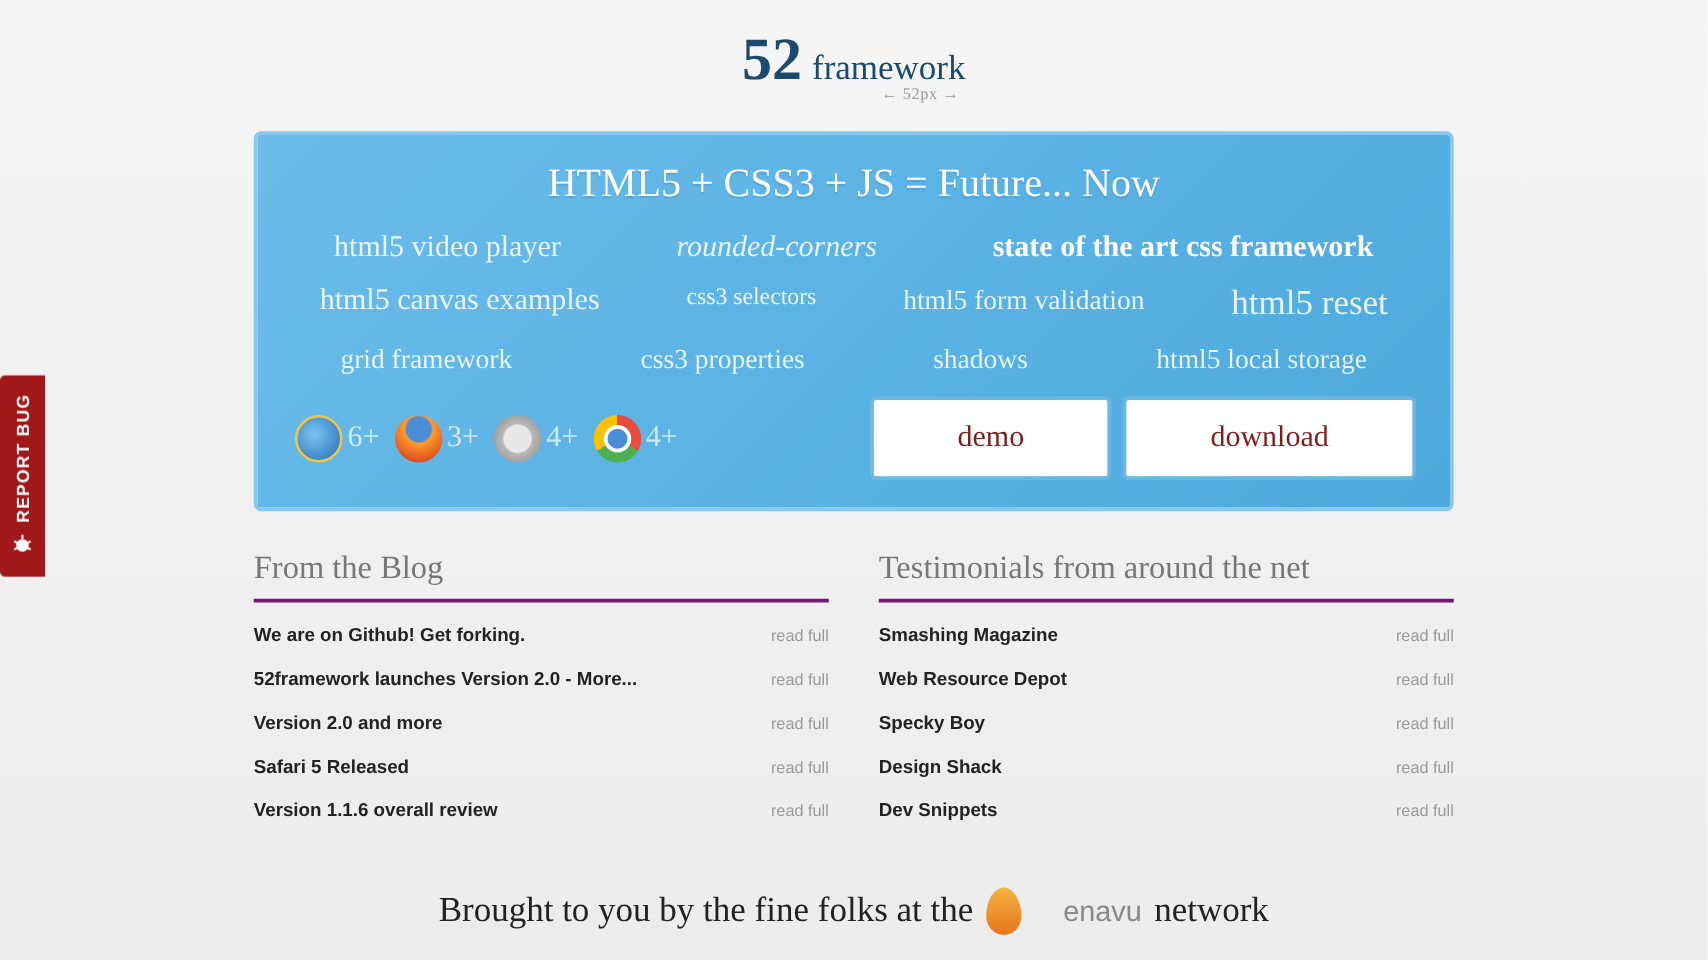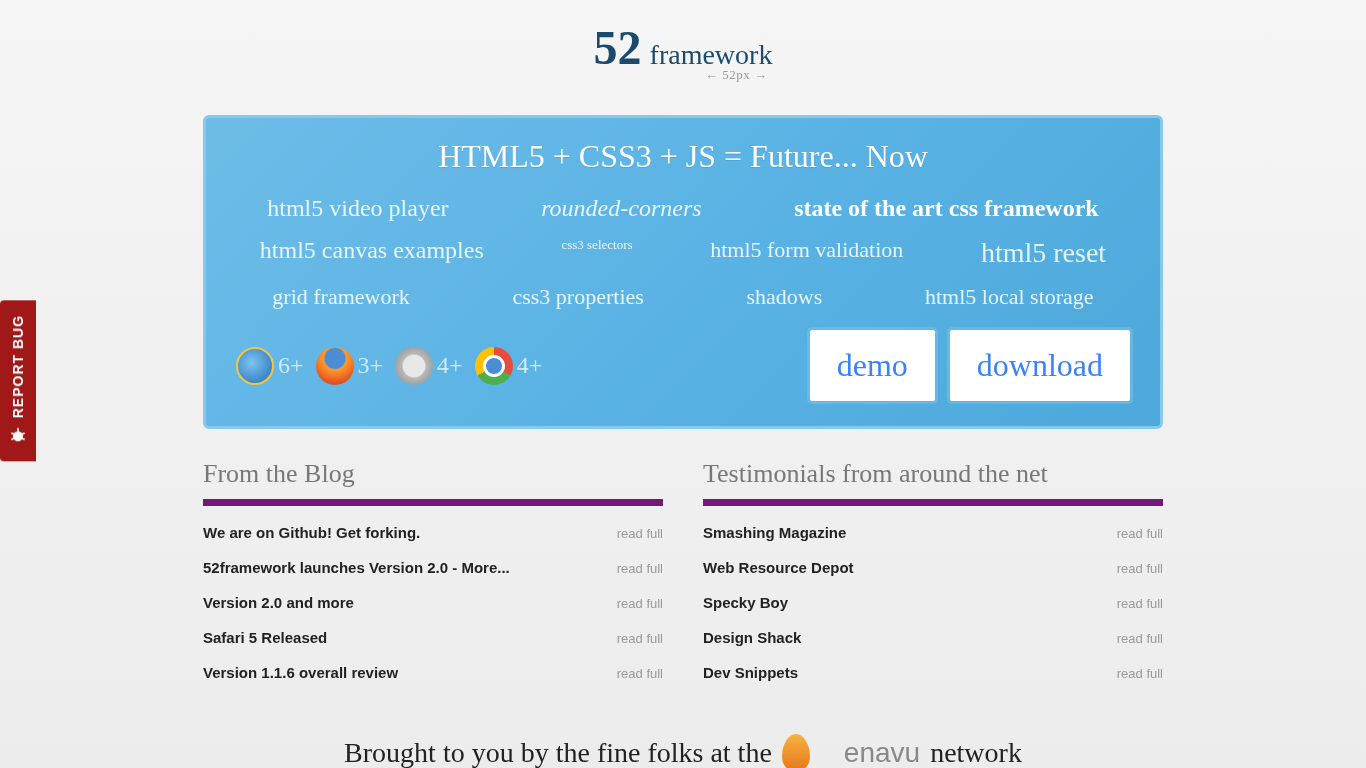--- a/index.html
+++ b/index.html
@@ -12,21 +12,21 @@
 }
 .container {
   width: 960px;
   margin: 0 auto;
   padding-top: 20px;
 }
 .header {
   display: flex;
   justify-content: center;
   align-items: center;
-  margin-bottom: 40px;
+  margin-bottom: 30px;
   flex-direction: column;
 }
 .logo {
   display: flex;
   align-items: baseline;
   gap: 8px;
 }
 .logo-52 {
   font-size: 48px;
   font-weight: bold;
@@ -84,21 +84,21 @@
   gap: 10px 30px;
   margin-bottom: 15px;
 }
 .feature {
   font-size: 24px;
   color: rgba(255,255,255,0.85);
   white-space: nowrap;
 }
 .feature.italic { font-style: italic; }
 .feature.bold { font-weight: bold; color: #fff; }
-.feature.small { font-size: 13px; }
+.feature.small { font-size: 19px; }
 .feature.med { font-size: 22px; }
 .feature.large { font-size: 28px; }
 .hero-bottom {
   display: flex;
   align-items: center;
   justify-content: space-between;
   margin-top: 20px;
 }
 .browsers {
   display: flex;
@@ -124,41 +124,41 @@
 .browser-ver {
   font-size: 24px;
   color: rgba(255,255,255,0.7);
 }
 .hero-buttons {
   display: flex;
   gap: 15px;
 }
 .hero-btn {
   background: #fff;
-  color: #3b82f6;
-  font-size: 32px;
-  padding: 14px 24px;
+  color: #7f1d1d;
+  font-size: 24px;
+  padding: 14px 64px;
   border: 3px solid rgba(255,255,255,0.5);
   border-radius: 2px;
   cursor: pointer;
   font-family: Georgia, serif;
   box-shadow: 0 0 0 3px rgba(120,190,230,0.6);
 }
 .columns {
   display: flex;
   gap: 40px;
 }
 .col {
   flex: 1;
 }
 .col-title {
   font-size: 26px;
   color: #777;
   font-weight: normal;
-  border-bottom: 7px solid #701a75;
+  border-bottom: 3px solid #701a75;
   padding-bottom: 10px;
   margin-bottom: 18px;
 }
 .list-row {
   display: flex;
   justify-content: space-between;
   align-items: baseline;
   margin-bottom: 18px;
   gap: 39px;
 }
@@ -185,21 +185,21 @@
   gap: 10px;
 }
 .enavu-flame {
   width: 28px;
   height: 38px;
   background: linear-gradient(to bottom, #f5b342, #e6751a);
   border-radius: 50% 50% 50% 50% / 60% 60% 40% 40%;
   display: inline-block;
 }
 .enavu-text {
-  font-size: 28px;
+  font-size: 23px;
   color: #888;
   font-family: Arial, sans-serif;
   margin-left: 24px;
 }
 .report-bug {
   position: fixed;
   left: 0;
   top: 300px;
   background: #a01818;
   color: #fff;

